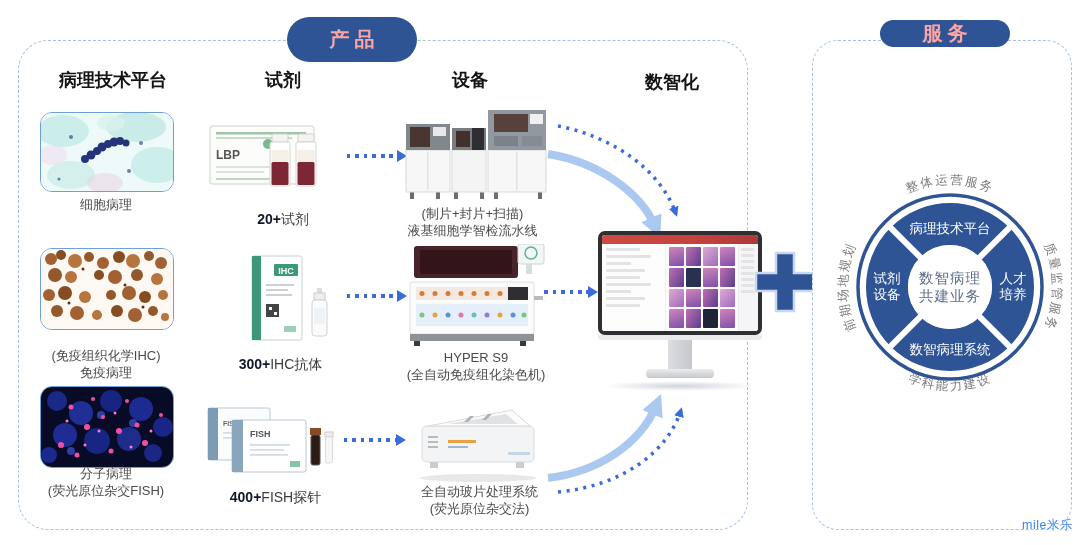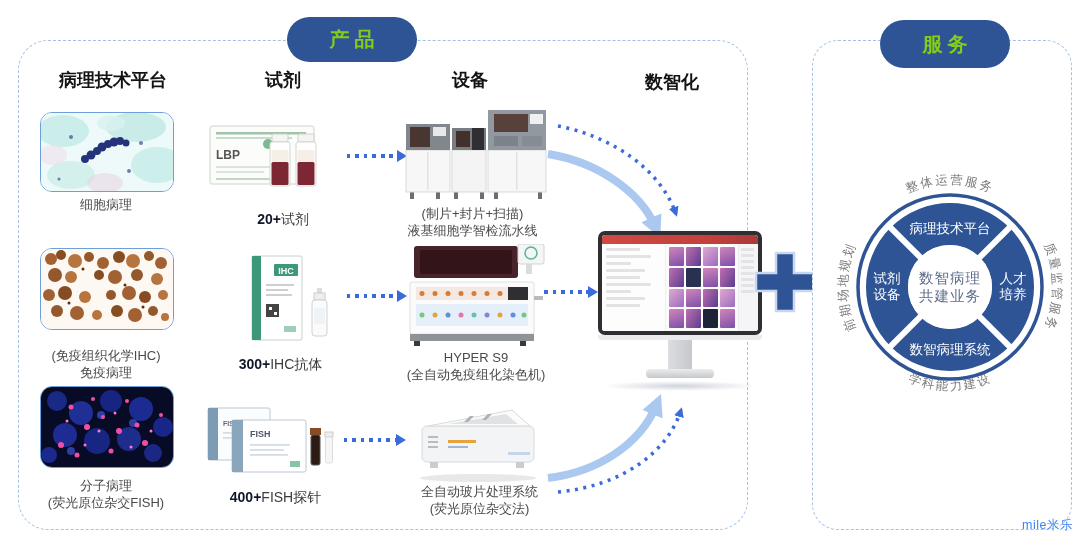--- a/index.html
+++ b/index.html
@@ -1,25 +1,25 @@
 <!DOCTYPE html>
 <html><head>
 <meta charset="utf-8">
 <style>
   html,body{margin:0;padding:0;background:#fff;}
   .stage{position:relative;width:1080px;height:545px;background:#fff;overflow:hidden;
          font-family:"Liberation Sans","DejaVu Sans",sans-serif;color:#222;}
   .panel{position:absolute;border:1.5px dashed #a3c1e8;background:#fff;}
   .panel.left{left:18px;top:40px;width:728px;height:488px;border-radius:30px;}
   .panel.right{left:812px;top:40px;width:258px;height:488px;border-radius:26px;}
-  .badge{position:absolute;background:#2e5496;color:#84cc16;font-weight:bold;font-size:20px;
+  .badge{position:absolute;background:#2e5496;color:#fca5a5;font-weight:bold;font-size:20px;
          display:flex;align-items:center;justify-content:center;border-radius:999px;
          letter-spacing:5px;text-indent:5px;z-index:5;}
   .badge.product{left:287px;top:17px;width:130px;height:45px;}
-  .badge.service{left:880px;top:20px;width:130px;height:48px;}
+  .badge.service{left:880px;top:20px;width:130px;height:27px;}
   .col-header{position:absolute;font-weight:bold;color:#141414;font-size:18px;text-align:center;}
   .thumb{position:absolute;border:1.5px solid #6f9fd8;border-radius:12px;overflow:hidden;background:#fff;}
   .thumb svg{display:block;}
   .caption{position:absolute;text-align:center;color:#4a4a4a;font-size:13px;line-height:16.5px;}
   .count-cap{position:absolute;text-align:center;color:#3c3c3c;font-size:14px;}
   .count-cap b{color:#0f172a;}
   .imgbox{position:absolute;text-align:right;}
   .dot-arrow{position:absolute;height:12px;}
   .dot-arrow .line{position:absolute;left:0;right:9px;top:4px;height:4px;
       background-image:repeating-linear-gradient(90deg,#3a6bd8 0 3.5px,transparent 3.5px 8.5px);}
@@ -318,21 +318,21 @@
       <g fill="#ff7cc4">
         <circle cx="58" cy="44" r="1.5"></circle>
           <circle cx="74" cy="26" r="1.5"></circle>
           <circle cx="90" cy="60" r="1.5"></circle>
         <circle cx="110" cy="44" r="1.5"></circle>
           <circle cx="26" cy="34" r="1.5"></circle>
           <circle cx="44" cy="58" r="1.5"></circle>
       </g>
     </svg>
   </div>
-  <div class="caption" style="left:26px;top:478px;width:160px;">
+  <div class="caption" style="left:26px;top:466px;width:160px;">
     <div>分子病理</div>
     <div>(荧光原位杂交FISH)</div>
   </div>
 
   <div class="imgbox" style="left:202px;top:398px;">
     <svg width="135" height="84" viewBox="0 0 135 84">
       <rect x="6" y="10" width="62" height="52" fill="#fafcfd" stroke="#b9c8d6" rx="2"></rect>
       <rect x="6" y="10" width="10" height="52" fill="#7d9bb5"></rect>
       <text x="21" y="28" font-size="7" fill="#667" font-weight="bold">FISH</text>
       <rect x="21" y="34" width="30" height="1.8" fill="#d5dde4"></rect>

